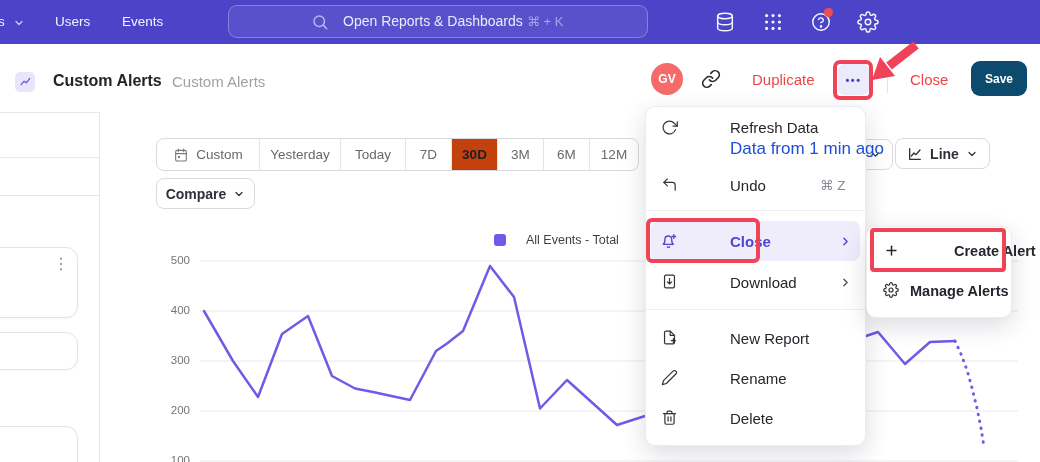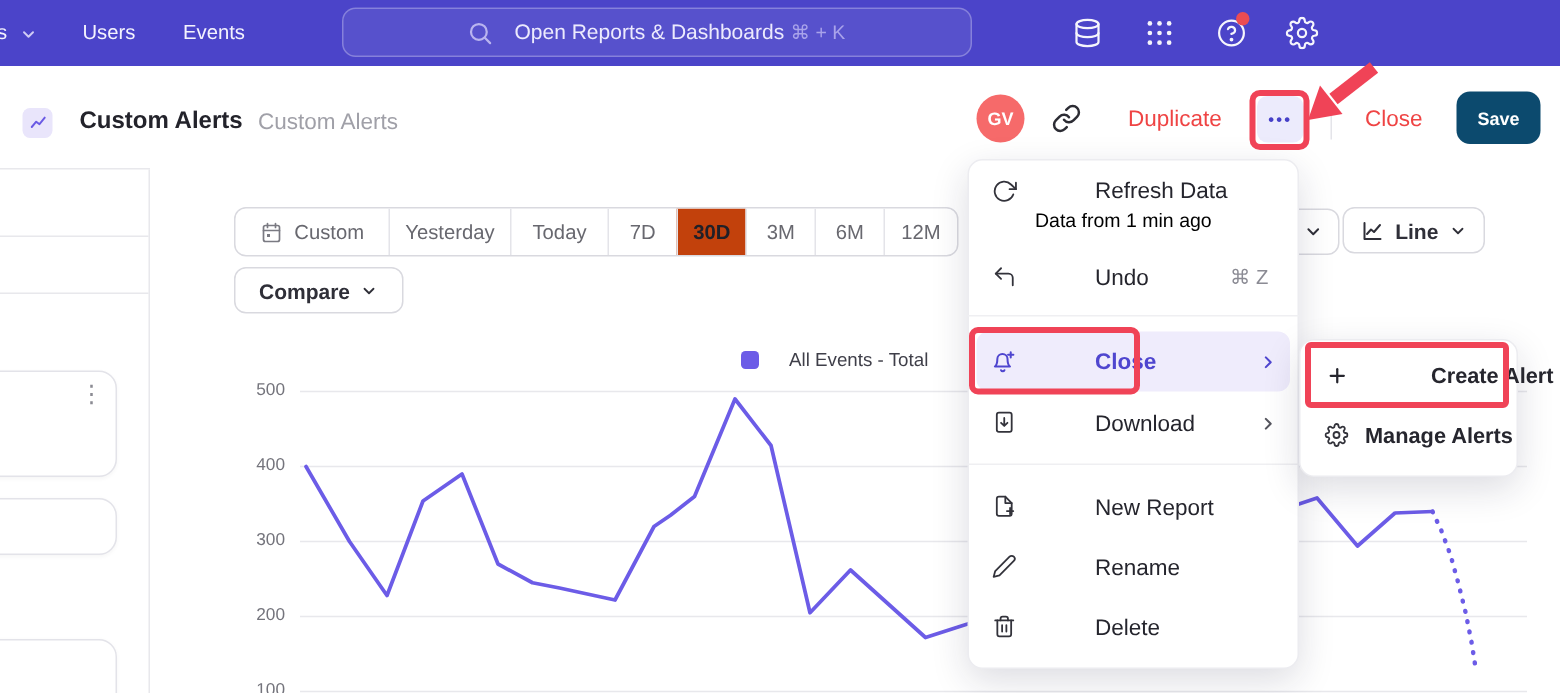--- a/index.html
+++ b/index.html
@@ -52,21 +52,21 @@
   .ytick{position:absolute;left:158px;width:32px;text-align:right;font-size:11.5px;color:#74747c;}
   .legend{position:absolute;left:494px;top:233px;display:flex;align-items:center;gap:20px;z-index:1;}
   .legend .swatch{width:12px;height:12px;border-radius:3px;}
   .legend .lbl{font-size:12.5px;color:#3f3f49;}
 
   
   .menu{position:absolute;left:645px;top:106px;width:221px;height:340px;background:#fff;border:1px solid #ececf0;
       border-radius:10px;box-shadow:0 8px 24px rgba(25,25,60,.15);z-index:5;box-sizing:border-box;}
   .mi-label{position:absolute;left:690px;font-size:15px;font-weight:500;color:#25252d;cursor:pointer;margin-left:40px;}
   .mi-icon{position:absolute;left:661px;color:#33333b;}
-  .mi-sub{position:absolute;left:690px;font-size:13px;color:#000000;}
+  .mi-sub{position:absolute;left:730px;font-size:17px;color:#1d4ed8;}
   .mi-right{position:absolute;font-size:13.5px;color:#8b8b94;}
   .menu-div{position:absolute;left:645px;width:221px;height:1px;background:#efeff2;z-index:5;}
   .alert-row{position:absolute;left:651px;top:221px;width:209px;height:40px;background:#efecfc;border-radius:8px;z-index:5;cursor:pointer;}
   .submenu{position:absolute;left:866px;top:226px;width:146px;height:92px;background:#fff;border:1px solid #ececf0;
       border-radius:10px;box-shadow:0 8px 24px rgba(25,25,60,.15);z-index:6;box-sizing:border-box;}
 
   
   .redbox{position:absolute;border:4px solid #f04357;border-radius:7px;box-sizing:border-box;z-index:9;pointer-events:none;}
 </style>
 </head>
@@ -116,21 +116,21 @@
     </div>
     <div class="cell range-cell" style="width:80px;">Yesterday</div>
     <div class="cell range-cell" style="width:64px;">Today</div>
     <div class="cell range-cell" style="width:45px;">7D</div>
     <div class="cell range-cell selected" style="width:45px;">30D</div>
     <div class="cell range-cell" style="width:45px;">3M</div>
     <div class="cell range-cell" style="width:45px;">6M</div>
     <div class="cell range-cell" style="width:48px;">12M</div>
   </div>
 
-  <div class="pillbtn" style="left:156px;top:178px;width:113px;z-index:2;">
+  <div class="pillbtn" style="left:156px;top:178px;width:99px;z-index:2;">
     <span>Compare</span>
     <svg class="i" width="12" height="12" viewBox="0 0 24 24" style="stroke-width:2.4;">
         <polyline points="6 9 12 15 18 9"></polyline>
       </svg>
   </div>
 
   <div class="pillbtn" style="left:798px;top:139px;width:95px;z-index:4;justify-content:flex-end;padding-right:10px;">
     <svg class="i" width="13" height="13" viewBox="0 0 24 24" style="stroke-width:2.4;">
         <polyline points="6 9 12 15 18 9"></polyline>
       </svg>

